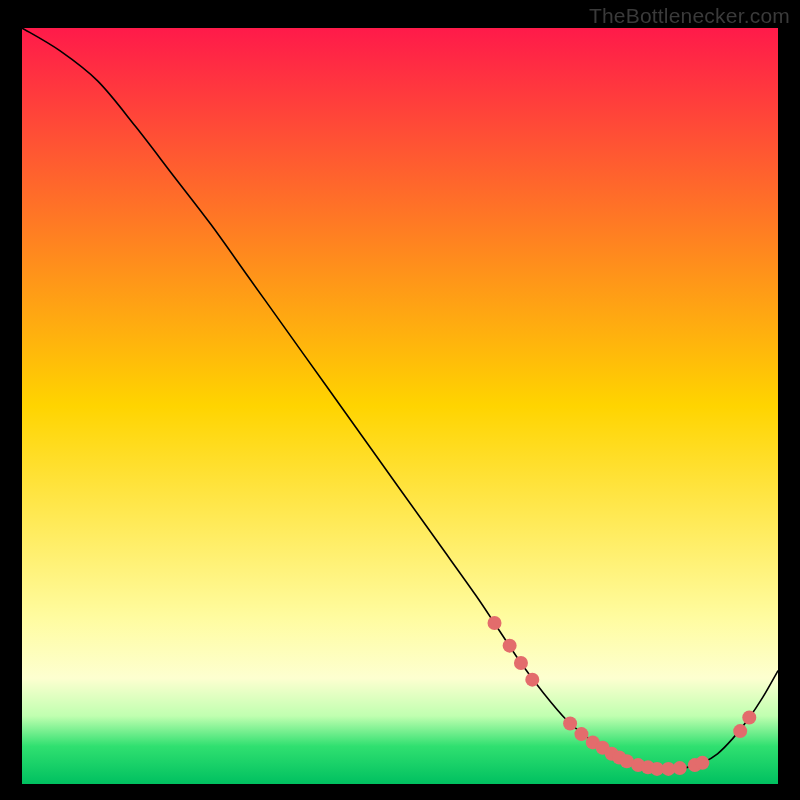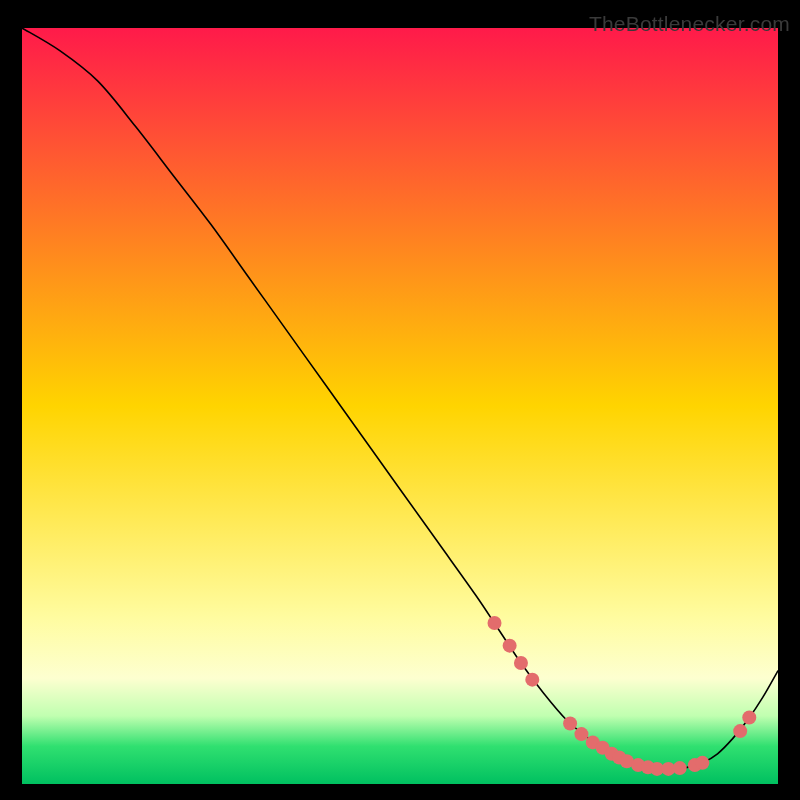--- a/index.html
+++ b/index.html
@@ -5,21 +5,21 @@
   * { margin: 0; padding: 0; box-sizing: border-box; }
   html, body { width: 800px; height: 800px; overflow: hidden; background: #000; }
   .outer {
     width: 800px;
     height: 800px;
     background: #000;
     position: relative;
   }
   .watermark {
     position: absolute;
-    top: 12px;
+    top: 4px;
     right: 10px;
     color: #3a3a3a;
     font-family: Arial, Helvetica, sans-serif;
     font-size: 21px;
     font-weight: 500;
     letter-spacing: 0.2px;
     z-index: 10;
   }
   .plot {
     position: absolute;

